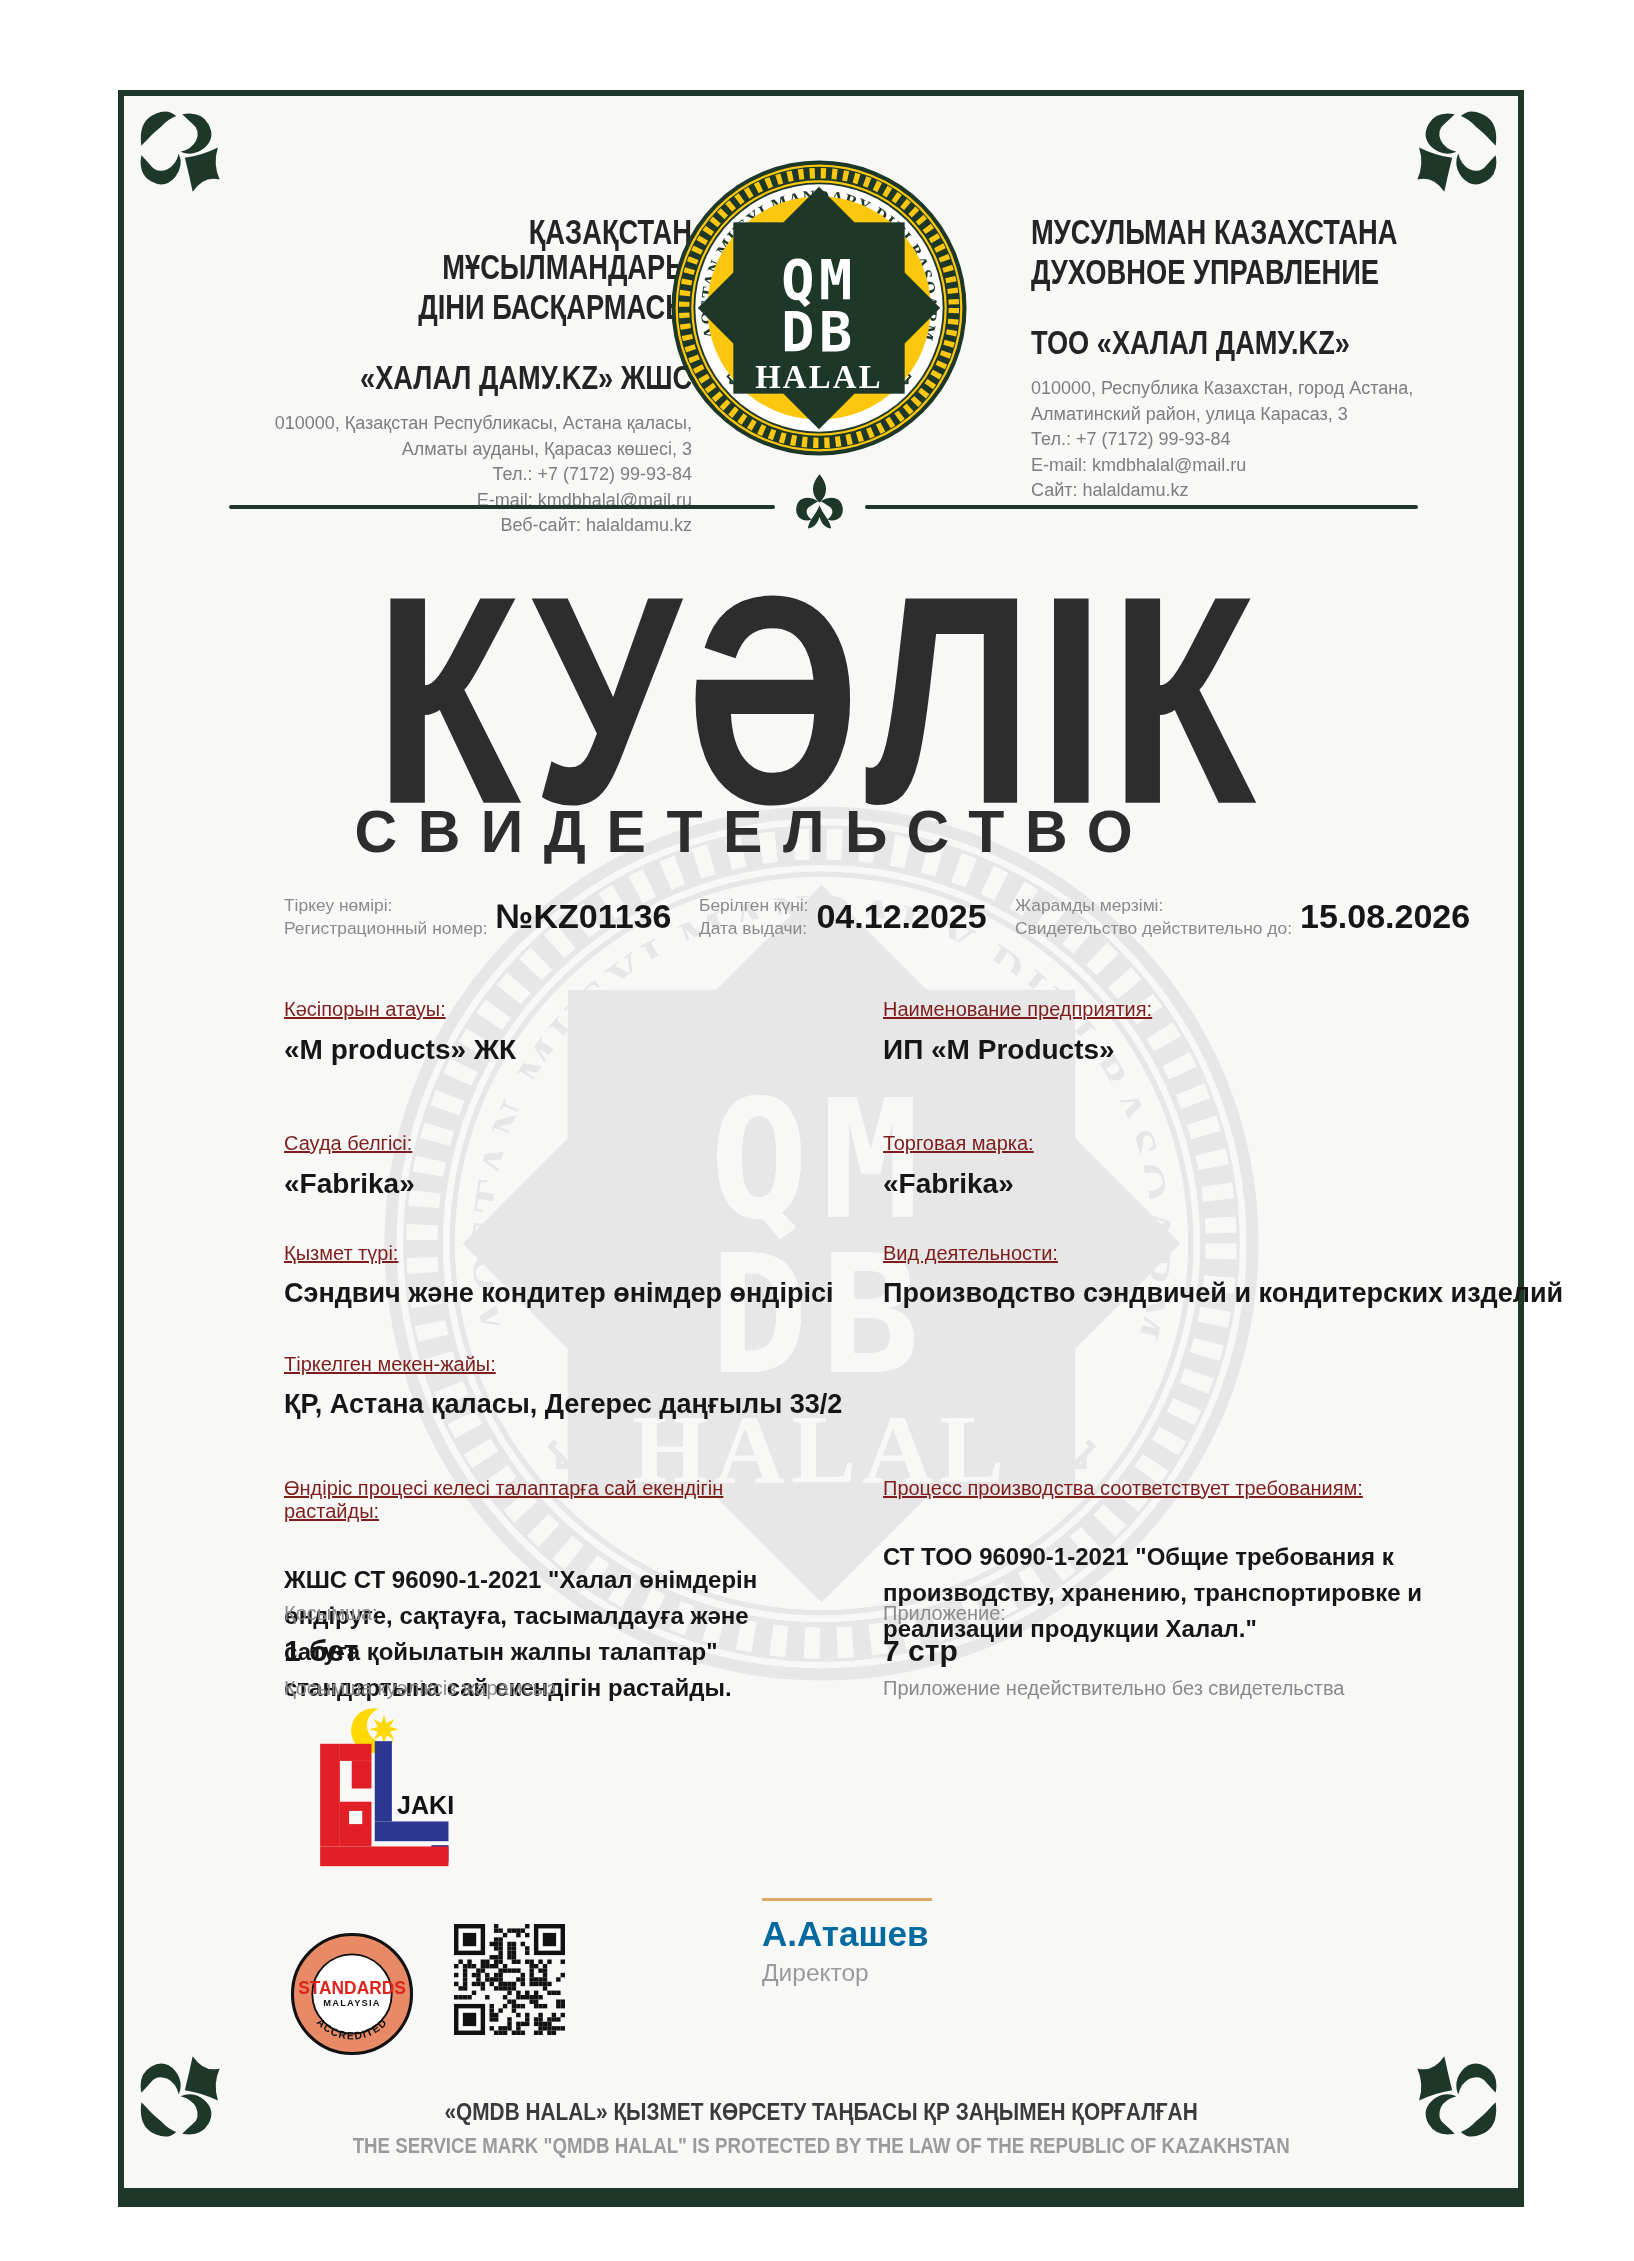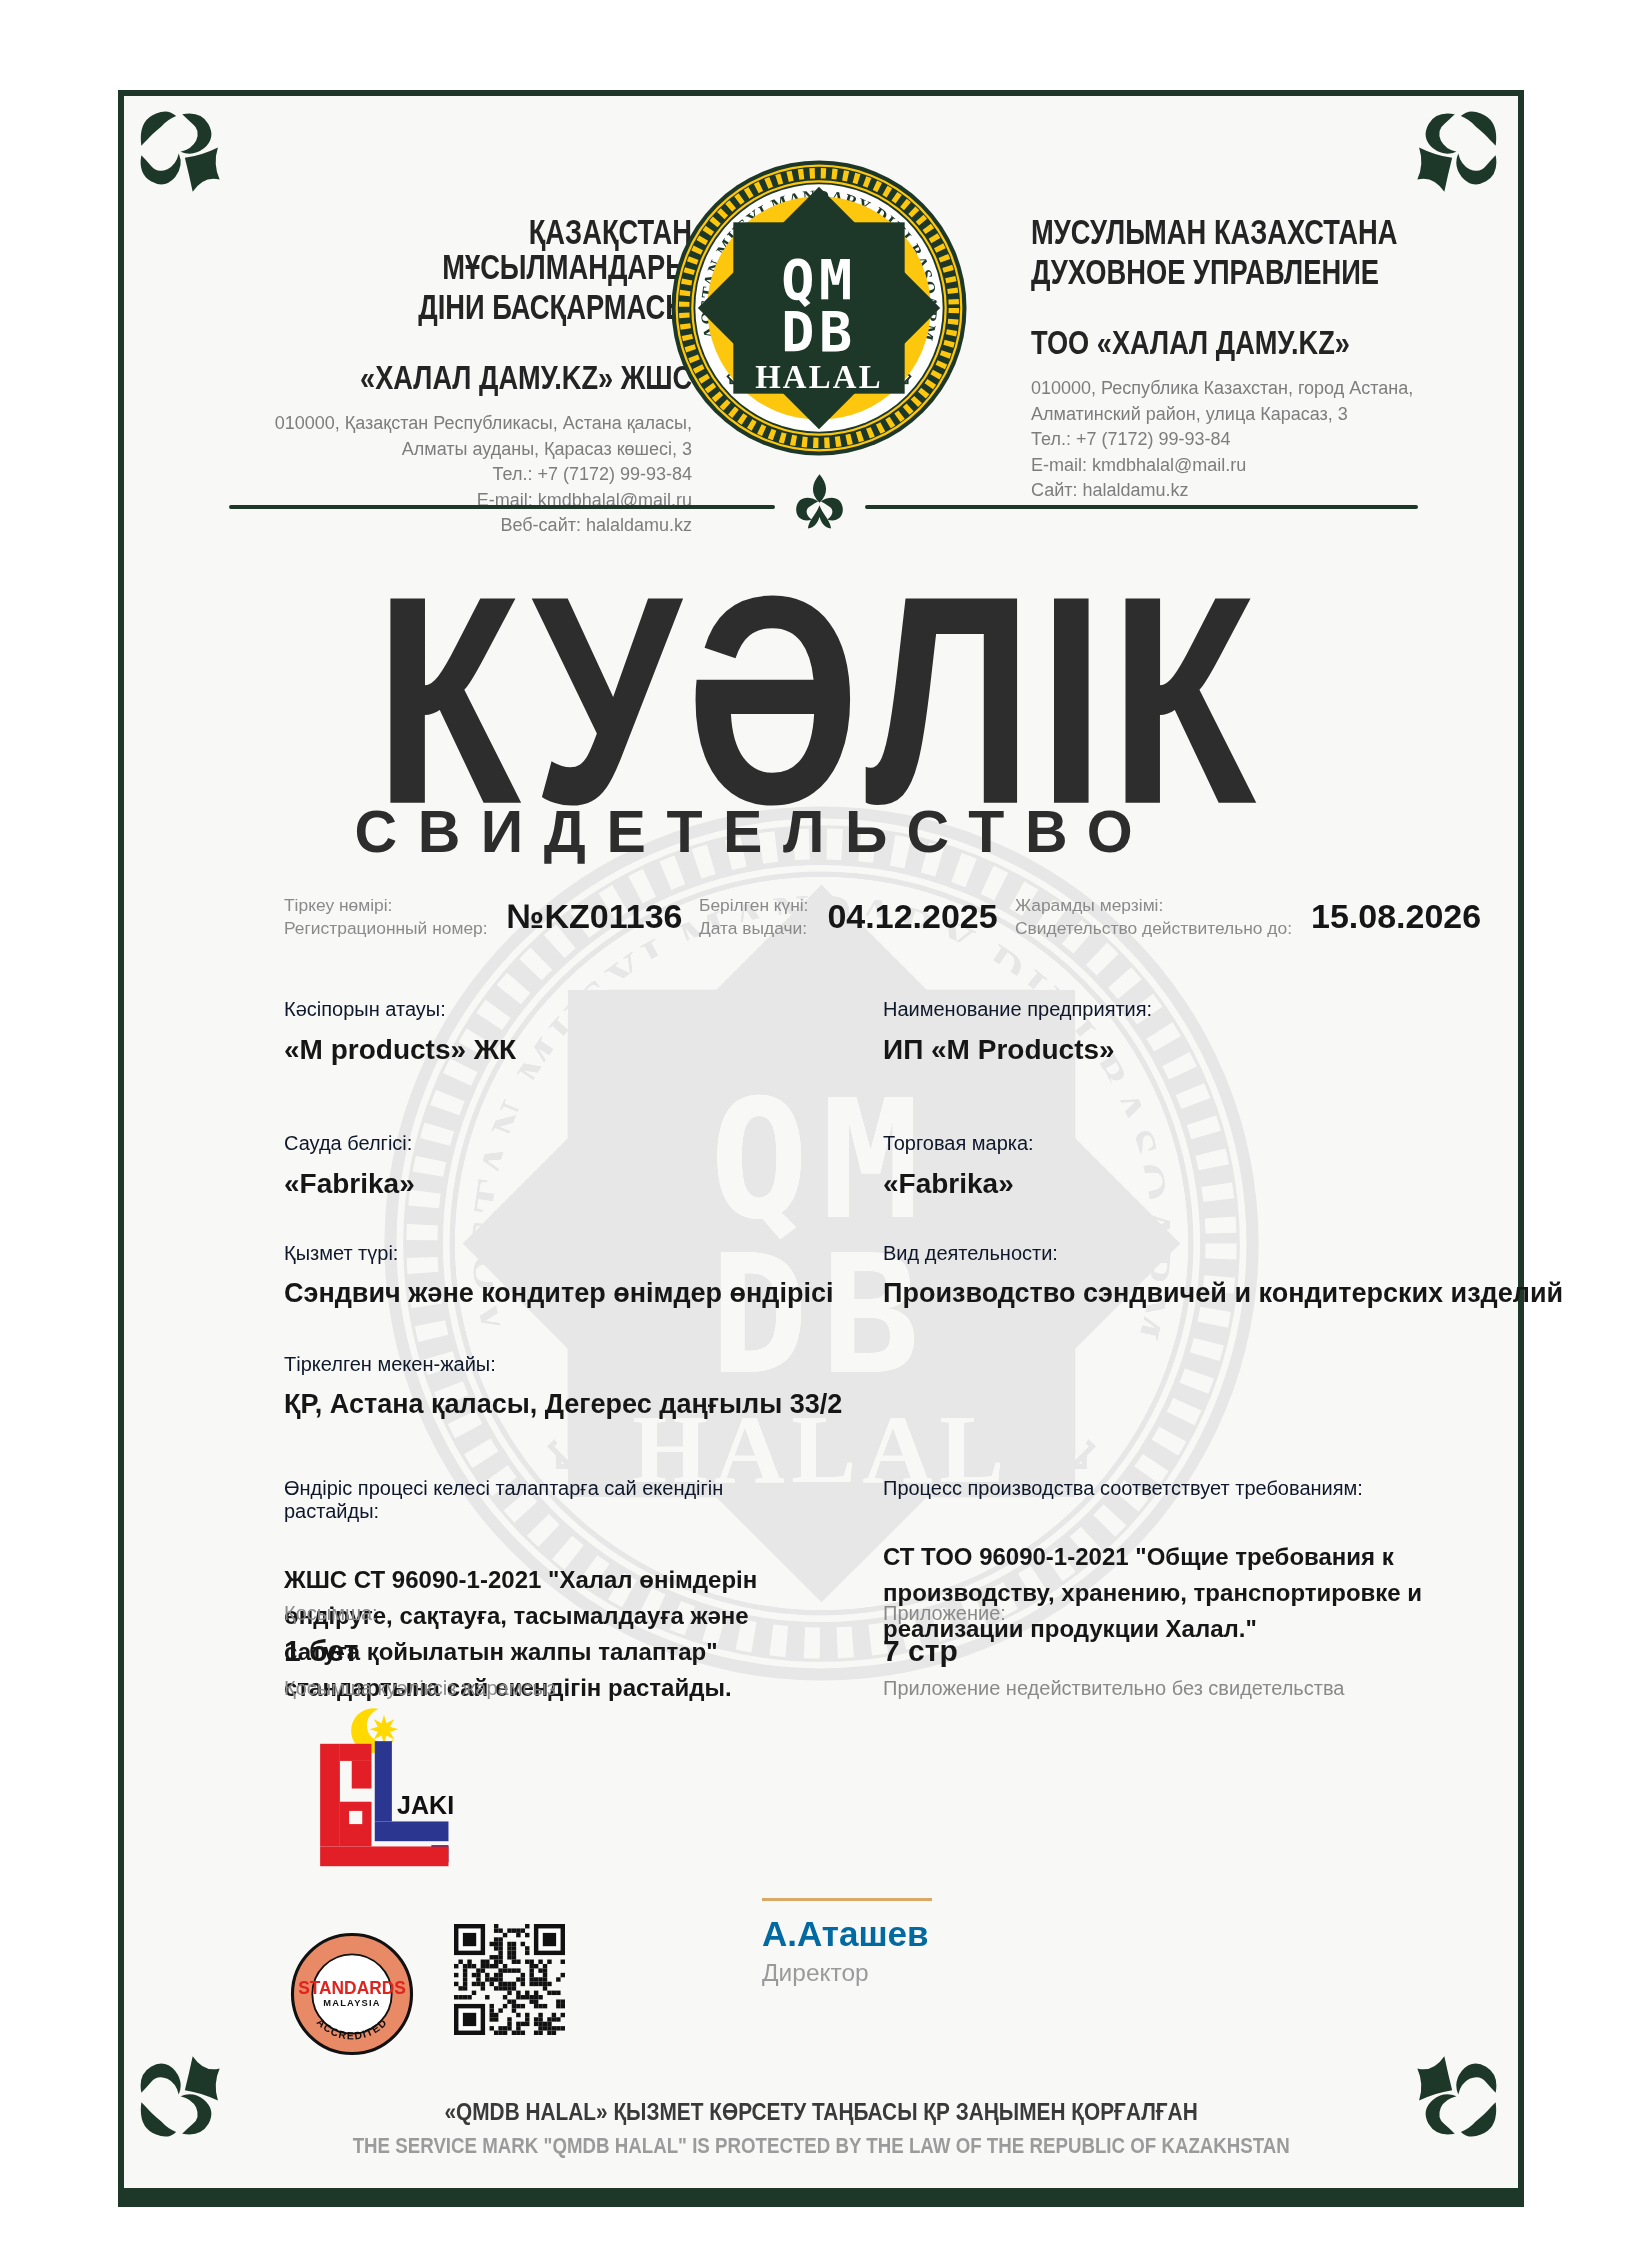--- a/index.html
+++ b/index.html
@@ -36,27 +36,27 @@
   .dl-a{left:229px;width:546px;}
   .dl-b{left:865px;width:553px;}
   .tulip{position:absolute;left:777px;top:473px;width:85px;height:67px;}
 
   .title-kk{position:absolute;left:0;width:1635px;top:552px;text-align:center;}
   .title-kk span{display:inline-block;font-size:258px;font-weight:800;color:#2d2d2d;
                  letter-spacing:5.2px;line-height:1;transform:scale(.93,1.15);transform-origin:center top;}
   .title-ru{position:absolute;left:0;width:1487px;top:798px;text-align:center;
             font-size:59px;font-weight:700;color:#2d2d2d;letter-spacing:20.6px;padding-left:20.6px;box-sizing:border-box;}
 
-  .reg{position:absolute;top:894px;display:flex;align-items:center;gap:19px;}
+  .reg{position:absolute;top:894px;display:flex;align-items:center;gap:8px;}
   .reg .lbl{font-size:17.4px;color:#8a8a8a;line-height:1.3;}
   .reg .val{font-size:34px;font-weight:800;color:#161616;white-space:nowrap;}
   .reg-1{left:284px;} .reg-2{left:699px;} .reg-3{left:1015px;}
 
   .fb{position:absolute;}
-  .fb .lbl{font-size:20px;color:#0f172a;margin-bottom:13px;}
+  .fb .lbl{font-size:20px;color:#7f1d1d;margin-bottom:13px;text-decoration:underline;}
   .fb .val{font-weight:800;color:#161616;}
   .val-lg{font-size:28px;white-space:nowrap;}
   .val-md{font-size:27px;white-space:nowrap;}
   .val-wrap{font-size:24px;line-height:1.5;white-space:normal;}
   .f-ent-kk{left:284px;top:998px;} .f-ent-ru{left:883px;top:998px;}
   .f-tm-kk {left:284px;top:1132px;} .f-tm-ru {left:883px;top:1132px;}
   .f-act-kk{left:284px;top:1242px;} .f-act-ru{left:883px;top:1242px;}
   .f-adr-kk{left:284px;top:1353px;} .f-adr-ru{left:883px;top:1353px;}
   .f-std-kk{left:284px;top:1477px;width:516px;}
   .f-std-ru{left:883px;top:1477px;width:635px;}

